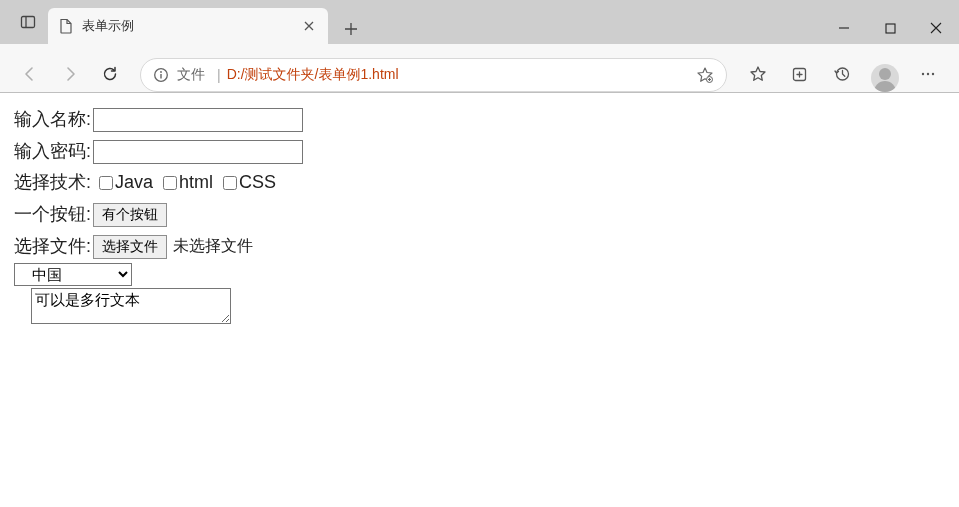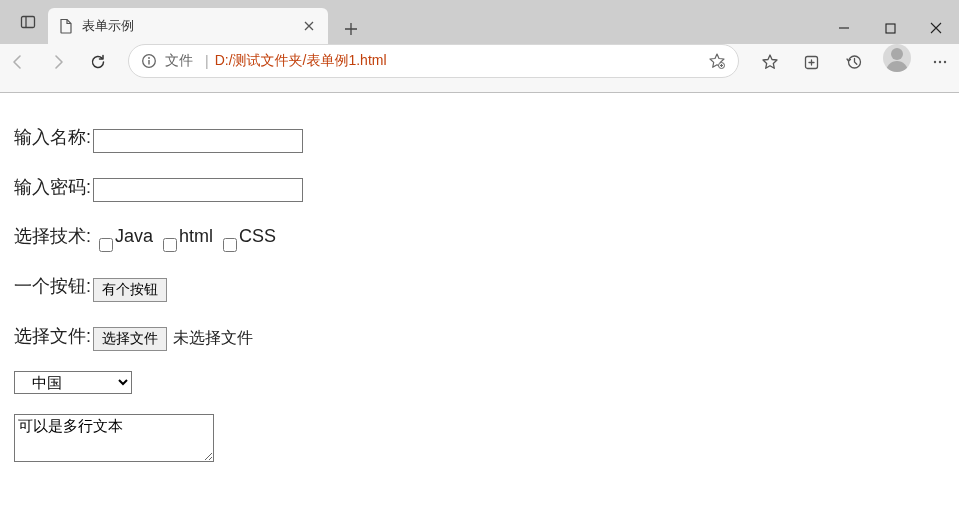--- a/index.html
+++ b/index.html
@@ -85,24 +85,24 @@
     .win-btn {
       width: 46px;
       height: 32px;
       display: flex;
       align-items: center;
       justify-content: center;
       color: #222;
     }
     .toolbar {
       display: flex;
-      align-items: flex-start;
+      align-items: flex-end;
       background: #f7f7f7;
       height: 48px;
-      padding: 0 0;
+      padding: 0 12px;
       gap: 4px;
     }
     .nav-btn {
       width: 36px;
       height: 36px;
       display: flex;
       align-items: center;
       justify-content: center;
       border-radius: 4px;
       color: #666;
@@ -166,23 +166,23 @@
     }
     
     .page {
       padding: 10px 14px;
       font-size: 18px;
       line-height: 1.65;
       color: #222;
     }
     .row {
       display: flex;
-      align-items: flex-end;
+      align-items: center;
       flex-wrap: wrap;
-      margin: 20px 0;
+      margin: 2px 0;
     }
     .row > label.lab { margin-right: 2px; }
     input[type="text"], input[type="password"] {
       width: 210px;
       height: 24px;
       border: 1px solid #767676;
       background: #fff;
       font-size: 14px;
       padding: 1px 3px;
     }
@@ -209,26 +209,27 @@
       padding: 1px 13px;
       border: 1px solid #767676;
       background: #fff;
       min-width: 118px;
       font-family: inherit;
     }
     textarea {
       font-size: 15px;
       font-family: inherit;
       width: 200px;
-      height: 48px;
+      height: 36px;
       border: 1px solid #767676;
       padding: 2px 3px;
       resize: both;
       display: block;
       margin-top: 2px;
+      margin-left: 17px;
     }
     svg { display: block; }
   </style>
 </head>
 <body>
 
 <div class="chrome">
   <div class="tabbar">
     <div class="tab-spacer-btn">
       <svg width="16" height="16" viewBox="0 0 16 16">

